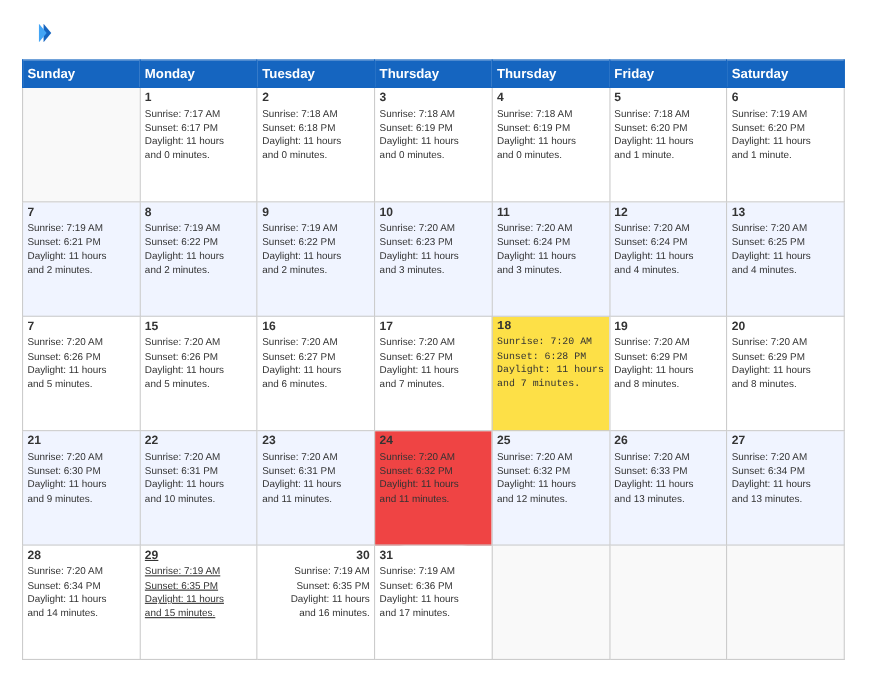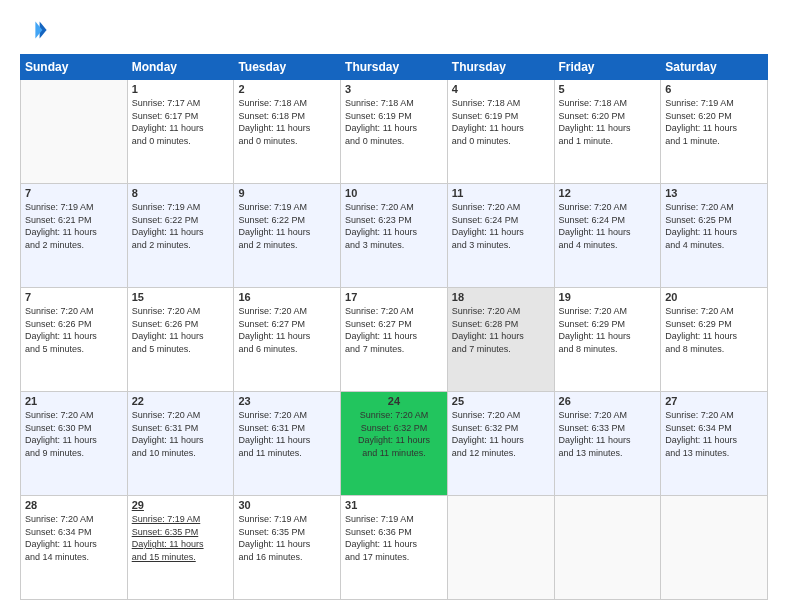--- a/index.html
+++ b/index.html
@@ -244,21 +244,21 @@
 Daylight: 11 hours
 and 6 minutes.</div>
           </td>
           <td style="background: rgb(255, 255, 255);">
             <div class="day-number">17</div>
             <div class="day-info" style="white-space: pre-line;">Sunrise: 7:20 AM
 Sunset: 6:27 PM
 Daylight: 11 hours
 and 7 minutes.</div>
           </td>
-          <td style="background: #e5e5e5;">
+          <td style="background: #fde047; font-family: Liberation Mono, monospace;">
             <div class="day-number">18</div>
             <div class="day-info" style="white-space: pre-line;">Sunrise: 7:20 AM
 Sunset: 6:28 PM
 Daylight: 11 hours
 and 7 minutes.</div>
           </td>
           <td style="background: rgb(255, 255, 255);">
             <div class="day-number">19</div>
             <div class="day-info" style="white-space: pre-line;">Sunrise: 7:20 AM
 Sunset: 6:29 PM
@@ -288,21 +288,21 @@
 Daylight: 11 hours
 and 10 minutes.</div>
           </td>
           <td style="background: rgb(240, 244, 255);">
             <div class="day-number">23</div>
             <div class="day-info" style="white-space: pre-line;">Sunrise: 7:20 AM
 Sunset: 6:31 PM
 Daylight: 11 hours
 and 11 minutes.</div>
           </td>
-          <td style="background: #22c55e; text-align: center;">
+          <td style="background: #ef4444;">
             <div class="day-number">24</div>
             <div class="day-info" style="white-space: pre-line;">Sunrise: 7:20 AM
 Sunset: 6:32 PM
 Daylight: 11 hours
 and 11 minutes.</div>
           </td>
           <td style="background: rgb(240, 244, 255);">
             <div class="day-number">25</div>
             <div class="day-info" style="white-space: pre-line;">Sunrise: 7:20 AM
 Sunset: 6:32 PM
@@ -332,21 +332,21 @@
 Daylight: 11 hours
 and 14 minutes.</div>
           </td>
           <td style="background: rgb(255, 255, 255); text-decoration: underline;">
             <div class="day-number">29</div>
             <div class="day-info" style="white-space: pre-line;">Sunrise: 7:19 AM
 Sunset: 6:35 PM
 Daylight: 11 hours
 and 15 minutes.</div>
           </td>
-          <td style="background: rgb(255, 255, 255);">
+          <td style="background: rgb(255, 255, 255); text-align: right;">
             <div class="day-number">30</div>
             <div class="day-info" style="white-space: pre-line;">Sunrise: 7:19 AM
 Sunset: 6:35 PM
 Daylight: 11 hours
 and 16 minutes.</div>
           </td>
           <td style="background: rgb(255, 255, 255); border-radius: 27px;">
             <div class="day-number">31</div>
             <div class="day-info" style="white-space: pre-line;">Sunrise: 7:19 AM
 Sunset: 6:36 PM

